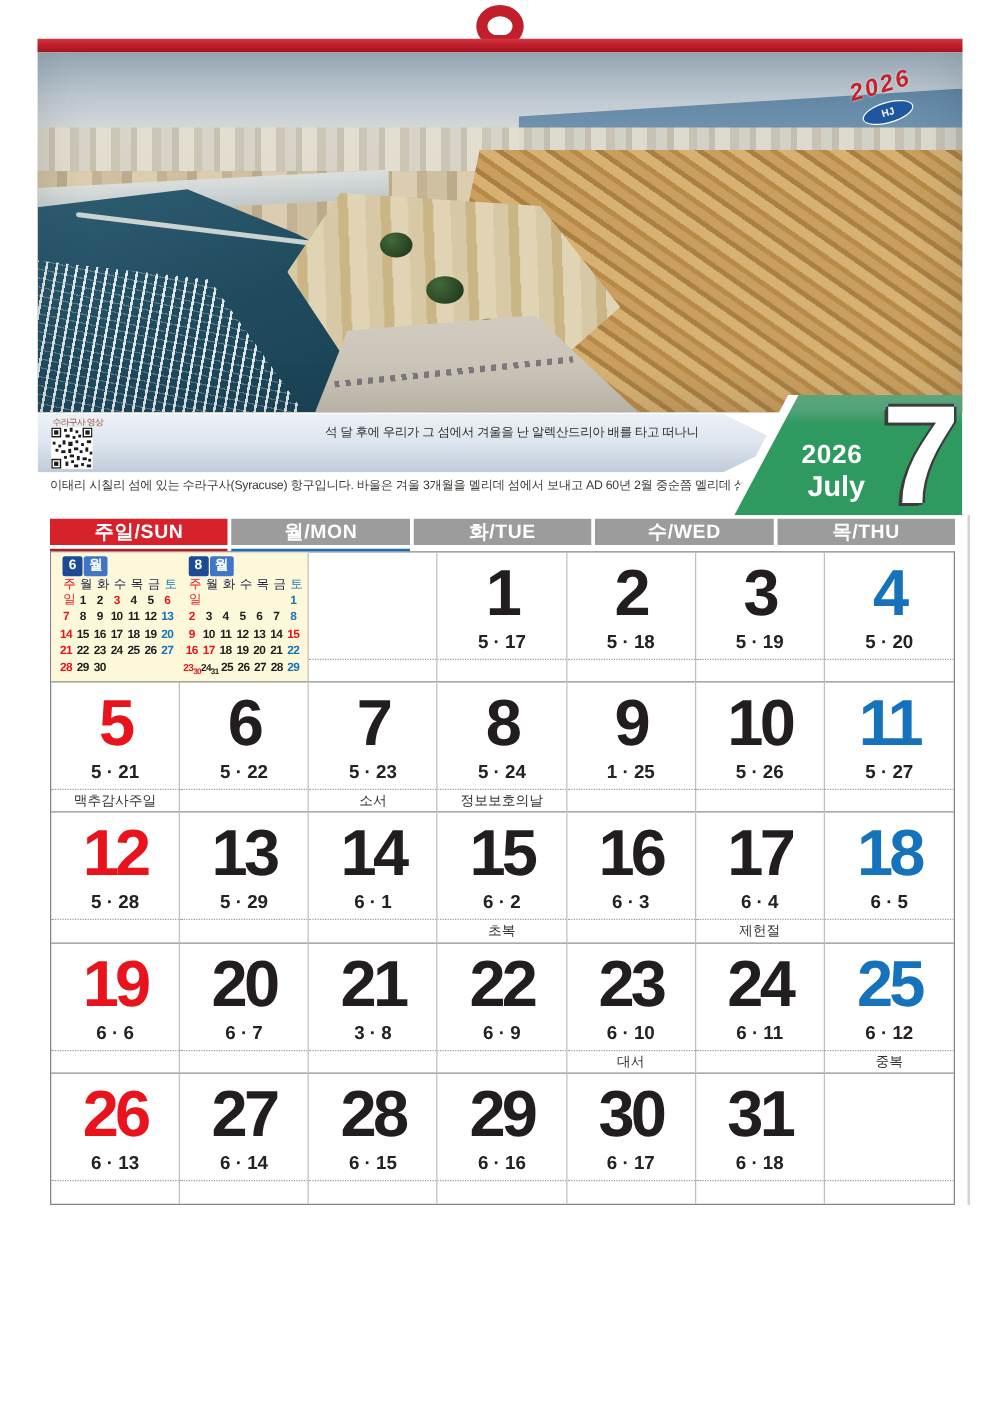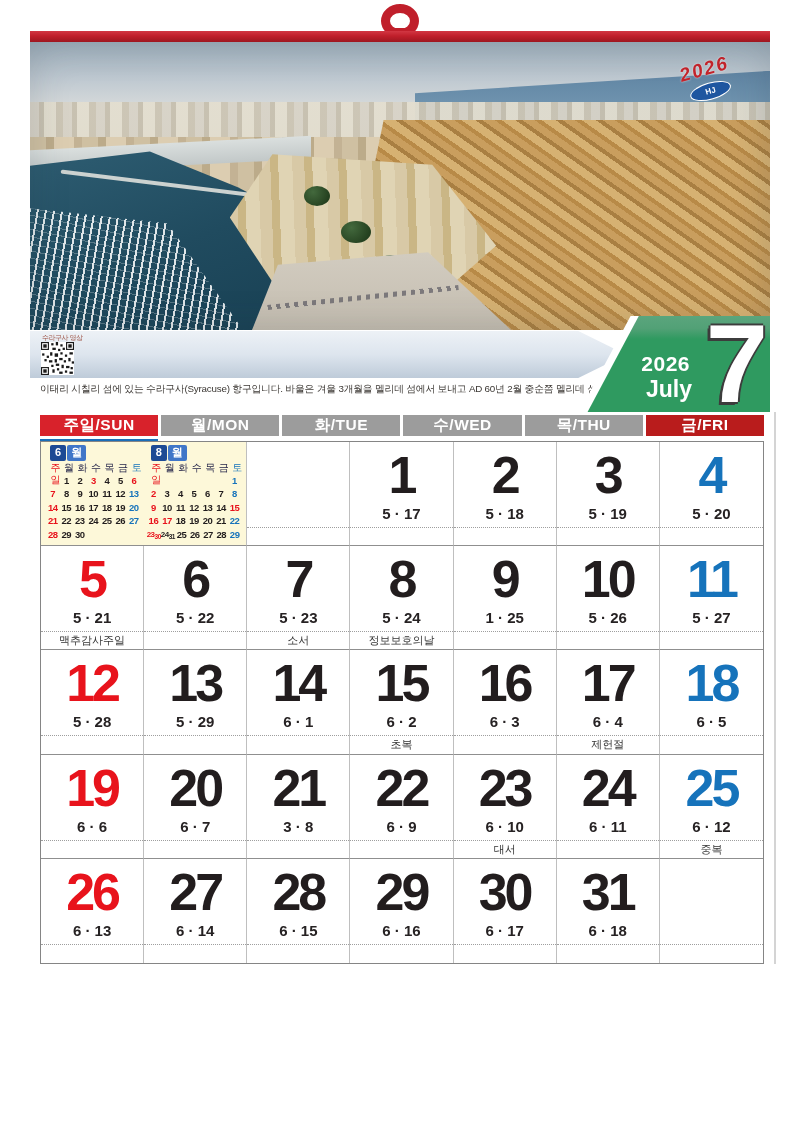--- a/index.html
+++ b/index.html
@@ -85,21 +85,21 @@
     background:linear-gradient(180deg, rgba(44,140,88,.78) 0%, rgba(44,140,88,.82) 13%, #2f9a60 24%, #2f9a60 100%); }
   .mp-year { position:absolute; right:80px; bottom:36px; color:#fff; font-size:21px;
     font-weight:700; letter-spacing:0.5px; }
   .mp-month { position:absolute; right:78px; bottom:9px; color:#fff; font-size:23px; font-weight:700;margin-top:16px; }
   .mp-big { position:absolute; right:2px; bottom:4px; color:#fff; font-size:112px;
     font-weight:900; line-height:88px;
     text-shadow:-3px 3px 0 #3c3c3c, 2px 0 0 #3c3c3c, -2px 0 0 #3c3c3c, 0 2px 0 #3c3c3c, 0 -2px 0 #3c3c3c; }
 
   
   .wd-row { position:absolute; left:40px; top:415px; width:724px; height:26px;
-    display:grid; grid-template-columns:repeat(6,1fr); gap:3px; }
+    display:grid; grid-template-columns:repeat(5,1fr); gap:3px; }
   .wd-cell { color:#fff; font-weight:700; font-size:15.5px; display:flex;
     align-items:center; justify-content:center; letter-spacing:0.5px; }
 
   
   .grid { position:absolute; left:40px; top:441px; width:724px; height:523px;
     display:grid; grid-template-columns:repeat(7,1fr); grid-template-rows:repeat(5,1fr);
     border:1px solid #858585; background:#fff; }
   .cell { display:flex; flex-direction:column; border-right:1px solid #bfbfbf;
     border-bottom:1px solid #8f8f8f; padding-top:3px; overflow:hidden; }
   .cell.col-last { border-right:none; }
@@ -203,20 +203,21 @@
           <rect x="22" y="21" width="3" height="2"></rect>
         <rect x="26" y="22" width="2" height="2"></rect>
           <rect x="10" y="24" width="2" height="3"></rect>
           <rect x="14" y="23" width="2" height="2"></rect>
         <rect x="16" y="26" width="3" height="2"></rect>
           <rect x="21" y="25" width="2" height="2"></rect>
           <rect x="25" y="26" width="3" height="2"></rect>
       </g>
     </svg>
     <div class="verse">
+      <div>석 달 후에 우리가 그 섬에서 겨울을 난 알렉산드리아 배를 타고 떠나니</div>
     </div>
   </div>
 
   <div class="desc">
     <div>이태리 시칠리 섬에 있는 수라구사(Syracuse) 항구입니다. 바울은 겨울 3개월을 멜리데 섬에서 보내고 AD 60년 2월 중순쯤 멜리데 섬을 떠나</div>
   </div>
 
   <div class="month-panel">
     <div class="mp-white"></div>
     <div class="mp-green"></div>

